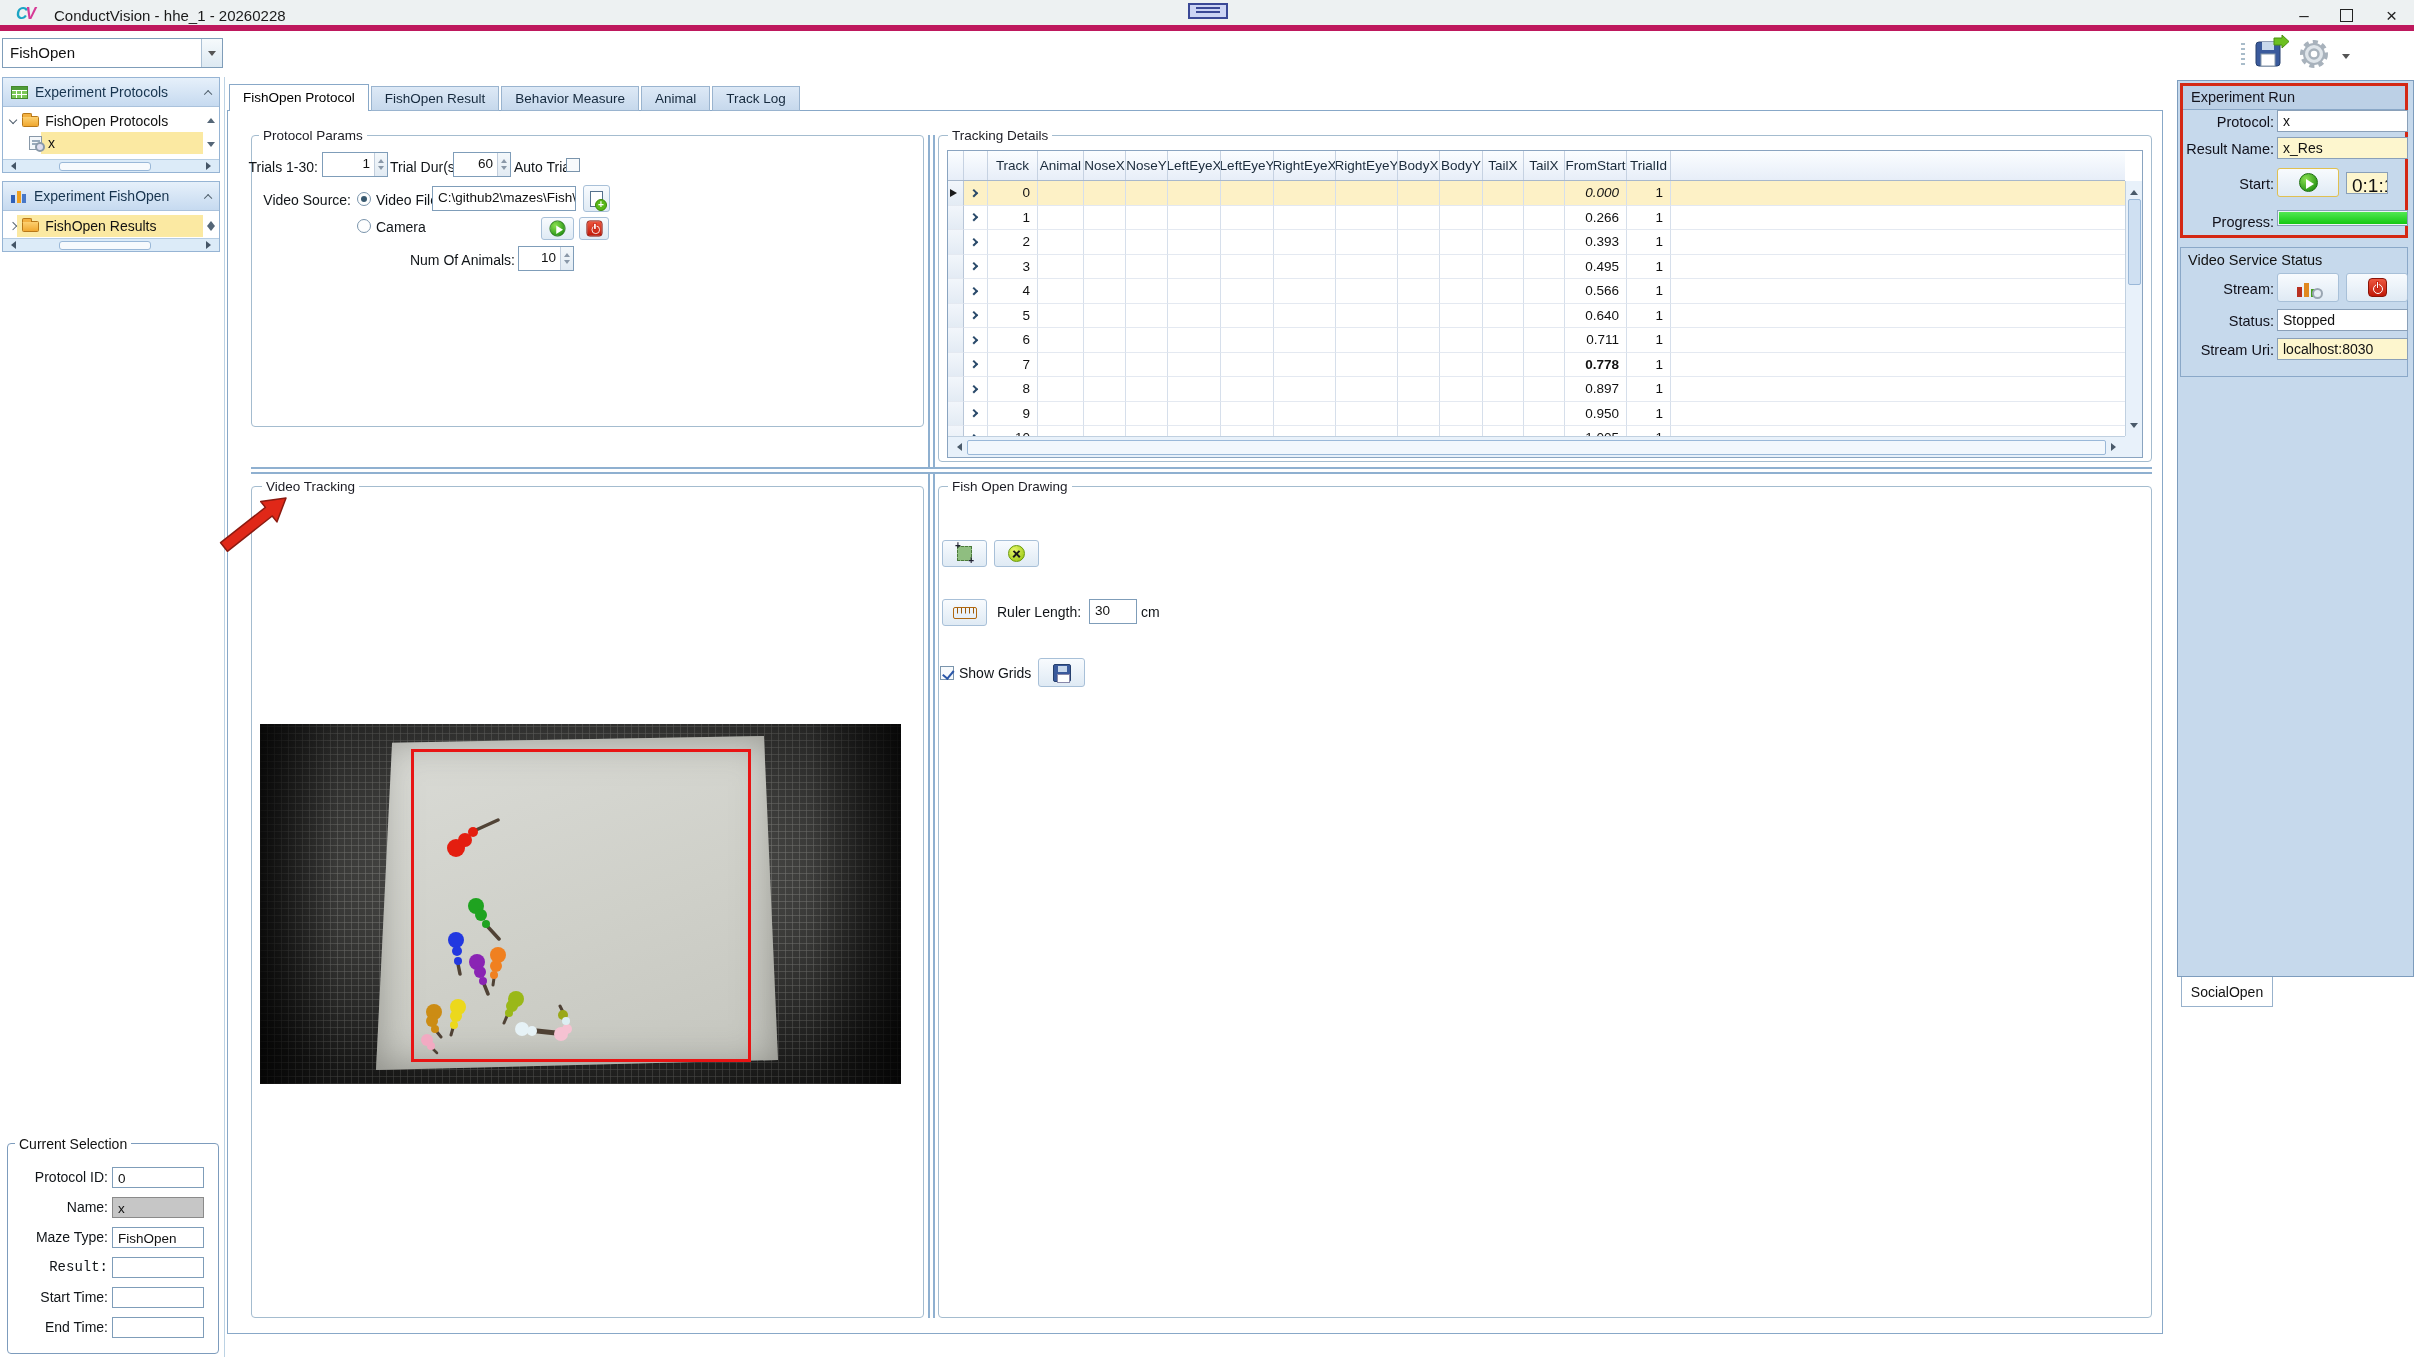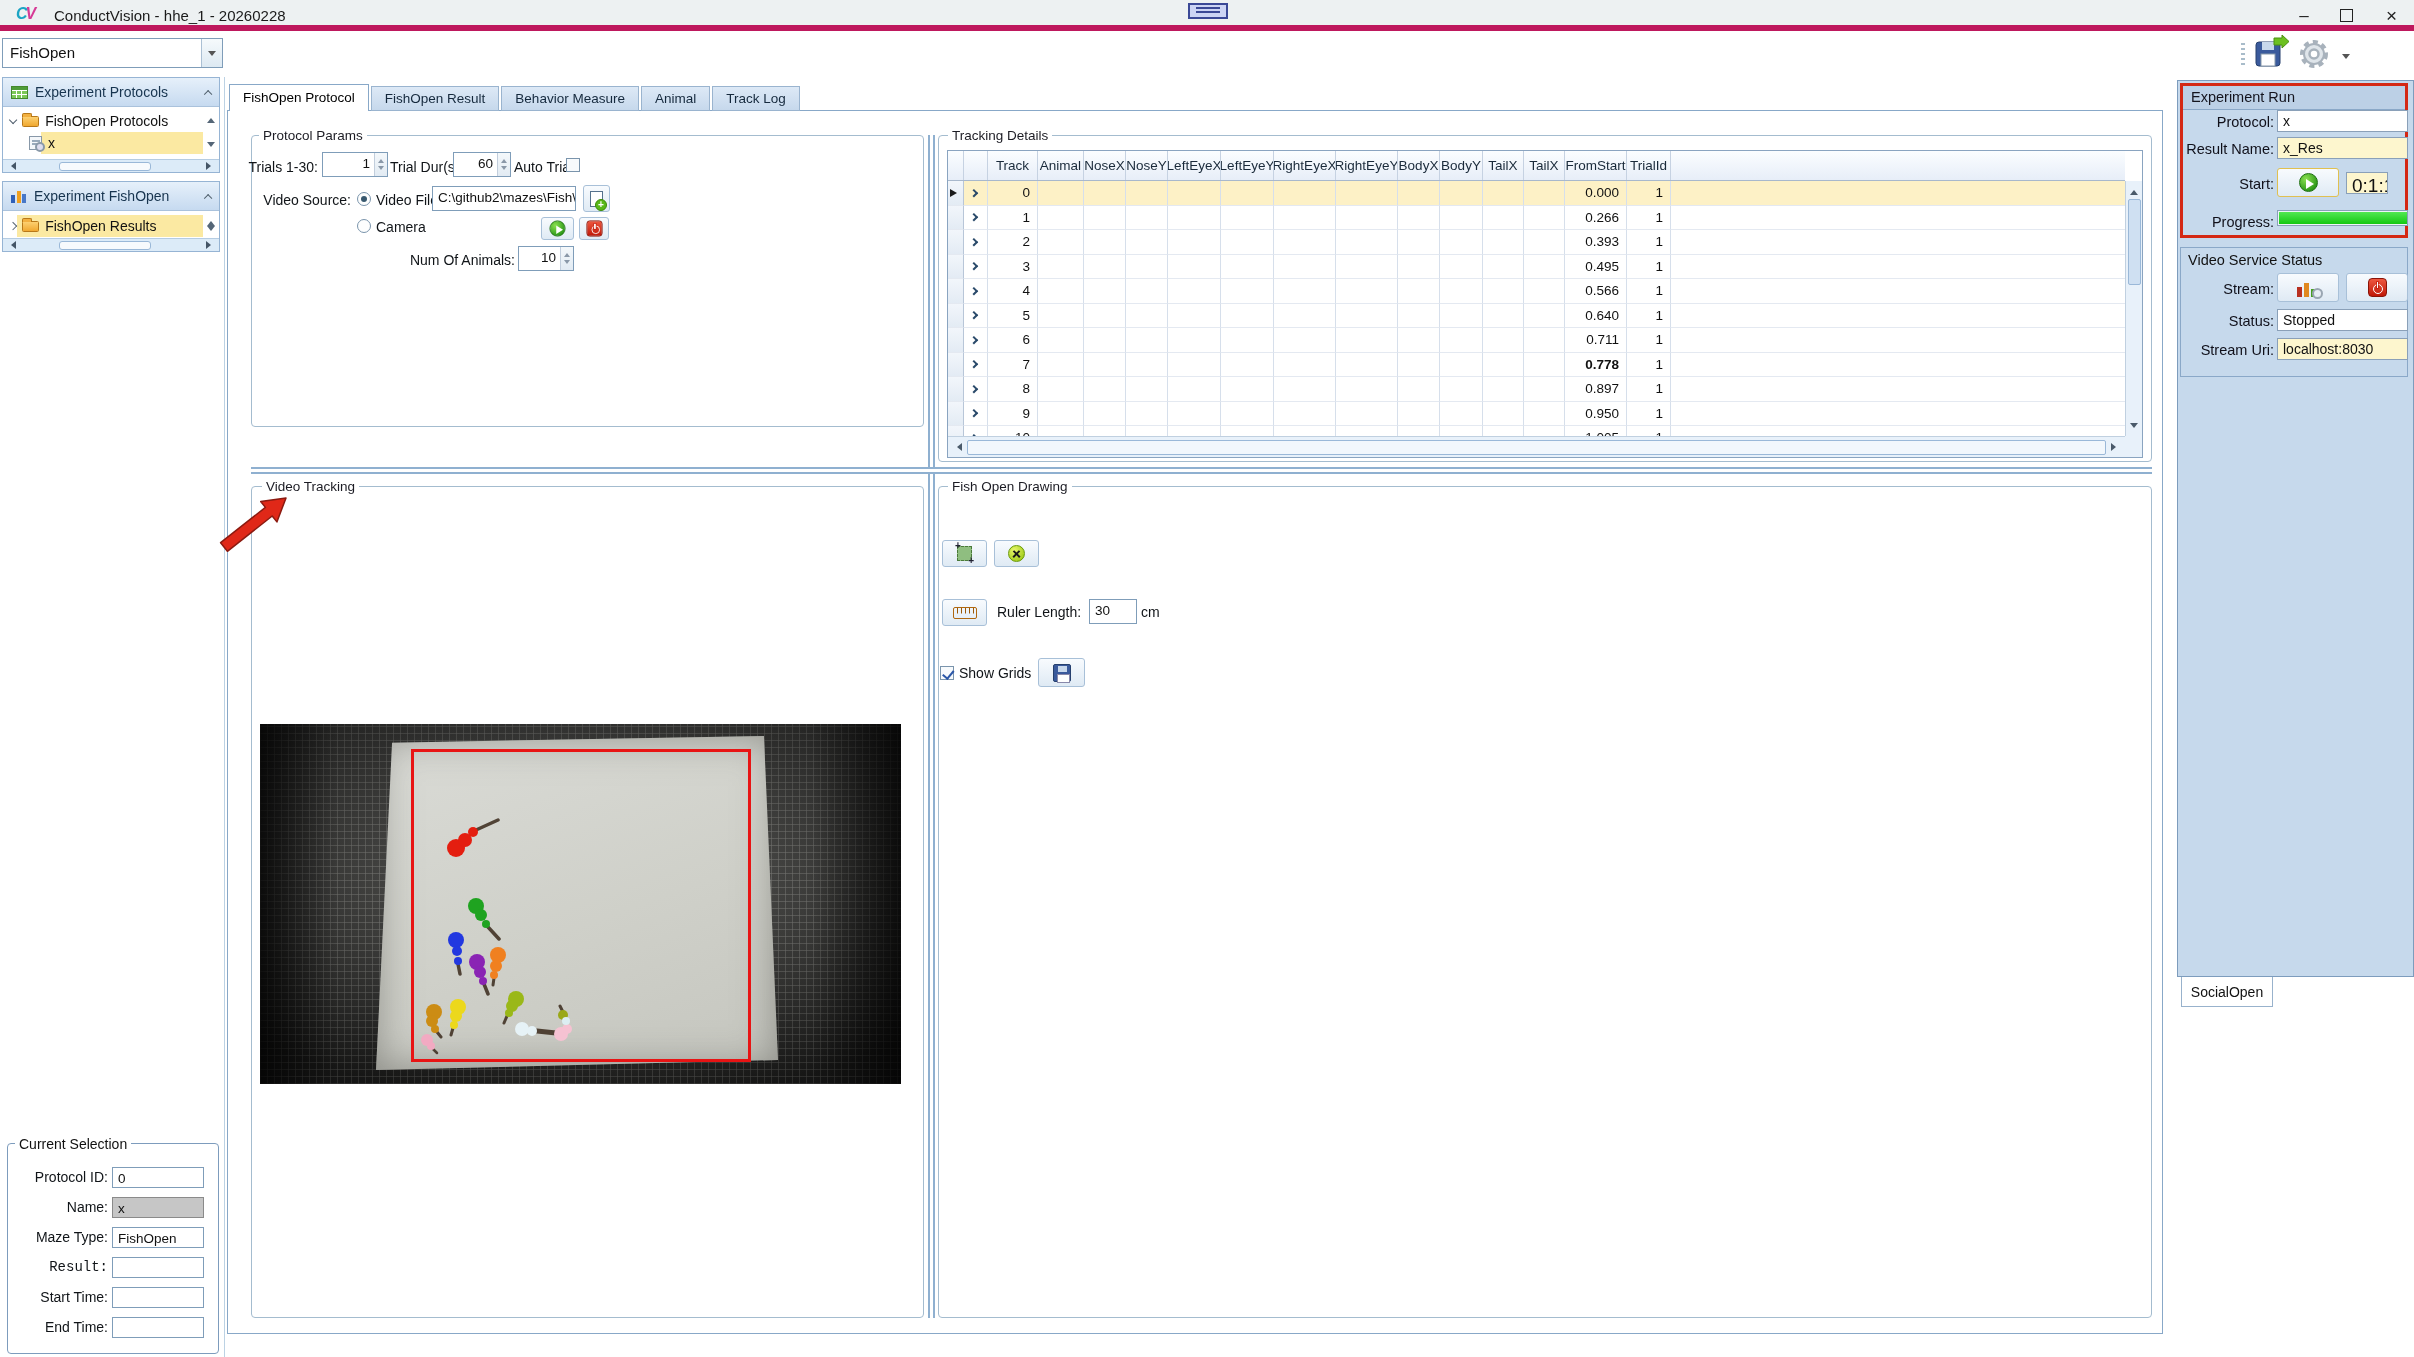--- a/index.html
+++ b/index.html
@@ -351,21 +351,21 @@
           <div class="gcell" style="width: 42px;"></div>
           <div class="gcell" style="width: 42px;"></div>
           <div class="gcell" style="width: 53px;"></div>
           <div class="gcell" style="width: 53px;"></div>
           <div class="gcell" style="width: 62px;"></div>
           <div class="gcell" style="width: 62px;"></div>
           <div class="gcell" style="width: 42px;"></div>
           <div class="gcell" style="width: 43px;"></div>
           <div class="gcell" style="width: 41px;"></div>
           <div class="gcell" style="width: 41px;"></div>
-          <div class="gcell num" style="width: 62px;">0.000</div>
+          <div class="gcell num" style="width: 62px; font-style: italic;">0.000</div>
           <div class="gcell num" style="width: 44px;">1</div>
           <div class="gcell fill"></div>
         </div>
         <div class="grid-row">
           <div class="gcell gutter" style="width: 16px;"></div>
           <div class="gcell" style="width: 24px;">
             <div class="exp-chev"></div>
           </div>
           <div class="gcell num" style="width: 50px;">1</div>
           <div class="gcell" style="width: 46px;"></div>

